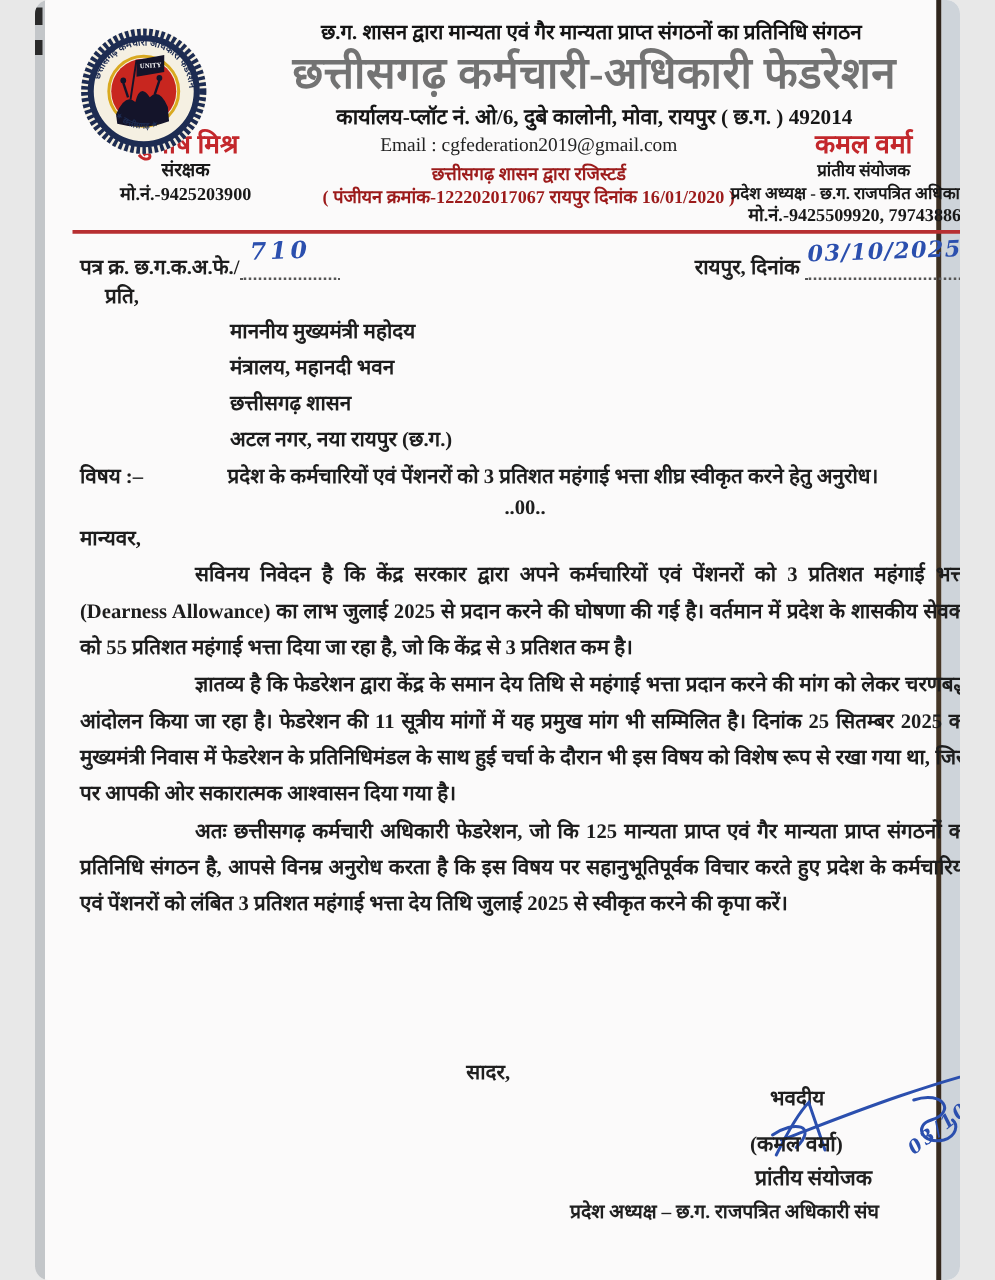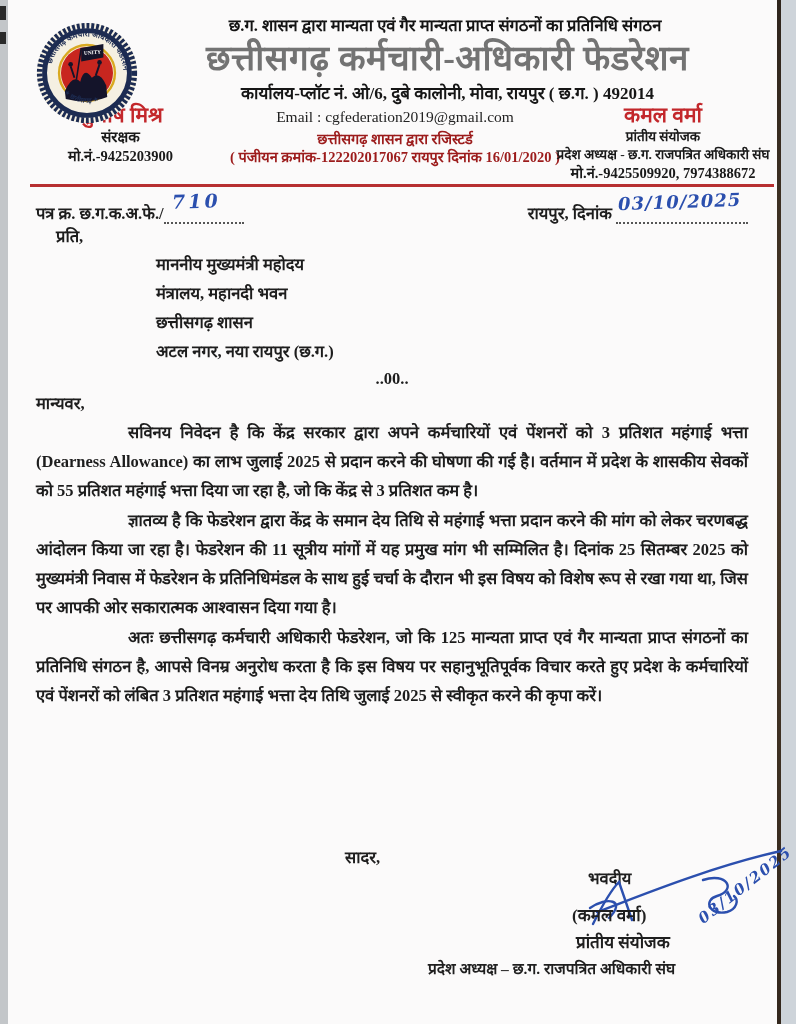--- a/index.html
+++ b/index.html
@@ -1,20 +1,21 @@
 <!DOCTYPE html>
 <html lang="hi"><head>
 <meta charset="utf-8">
 <style>
   html,body{margin:0;padding:0;background:#e8e8e8;}
   .page{
-    position:relative;width:796px;height:1024px;margin:0 auto;
+    position:relative;width:740px;height:1024px;margin:0 auto;
     background:#fbfafa;overflow:hidden;
     font-family:"Liberation Serif","DejaVu Sans",sans-serif;
     color:#1f1f1f;
+    border-radius:11px;
   }
   
   .edge-left{position:absolute;left:0;top:0;bottom:0;width:8px;background:#c3c6c9;}
   .edge-left-mark1{position:absolute;left:0;top:6px;width:6px;height:14px;background:#2a2a2a;}
   .edge-left-mark2{position:absolute;left:0;top:32px;width:6px;height:12px;background:#2a2a2a;}
   .edge-right-band{position:absolute;right:0;top:0;bottom:0;width:15px;background:#ced4da;}
   .edge-right-line{position:absolute;right:15px;top:0;bottom:0;width:4px;background:linear-gradient(180deg,#2e241c,#4a3a28 40%,#33271d);}
   
   .hdr-tagline{position:absolute;left:130px;top:13px;width:630px;text-align:center;
     font-size:16.5px;font-weight:700;color:#141414;}
@@ -143,20 +144,24 @@
 
     <div class="prati">प्रति,</div>
 
     <div class="recip">
       <div>माननीय मुख्यमंत्री महोदय</div>
       <div>मंत्रालय, महानदी भवन</div>
       <div>छत्तीसगढ़ शासन</div>
       <div>अटल नगर, नया रायपुर (छ.ग.)</div>
     </div>
 
+    <div class="subject-row">
+      <span class="subject-label">विषय :–</span>
+      <span class="subject-text">प्रदेश के कर्मचारियों एवं पेंशनरों को 3 प्रतिशत महंगाई भत्ता शीघ्र स्वीकृत करने हेतु अनुरोध।</span>
+    </div>
 
     <div class="sep00">..00..</div>
 
     <div class="greeting">मान्यवर,</div>
 
     <p class="para p-first">सविनय निवेदन है कि केंद्र सरकार द्वारा अपने कर्मचारियों एवं पेंशनरों को 3 प्रतिशत महंगाई भत्ता (Dearness Allowance) का लाभ जुलाई 2025 से प्रदान करने की घोषणा की गई है। वर्तमान में प्रदेश के शासकीय सेवकों को 55 प्रतिशत महंगाई भत्ता दिया जा रहा है, जो कि केंद्र से 3 प्रतिशत कम है।</p>
     <p class="para">ज्ञातव्य है कि फेडरेशन द्वारा केंद्र के समान देय तिथि से महंगाई भत्ता प्रदान करने की मांग को लेकर चरणबद्ध आंदोलन किया जा रहा है। फेडरेशन की 11 सूत्रीय मांगों में यह प्रमुख मांग भी सम्मिलित है। दिनांक 25 सितम्बर 2025 को मुख्यमंत्री निवास में फेडरेशन के प्रतिनिधिमंडल के साथ हुई चर्चा के दौरान भी इस विषय को विशेष रूप से रखा गया था, जिस पर आपकी ओर सकारात्मक आश्वासन दिया गया है।</p>
     <p class="para">अतः छत्तीसगढ़ कर्मचारी अधिकारी फेडरेशन, जो कि 125 मान्यता प्राप्त एवं गैर मान्यता प्राप्त संगठनों का प्रतिनिधि संगठन है, आपसे विनम्र अनुरोध करता है कि इस विषय पर सहानुभूतिपूर्वक विचार करते हुए प्रदेश के कर्मचारियों एवं पेंशनरों को लंबित 3 प्रतिशत महंगाई भत्ता देय तिथि जुलाई 2025 से स्वीकृत करने की कृपा करें।</p>
 
   </div>

